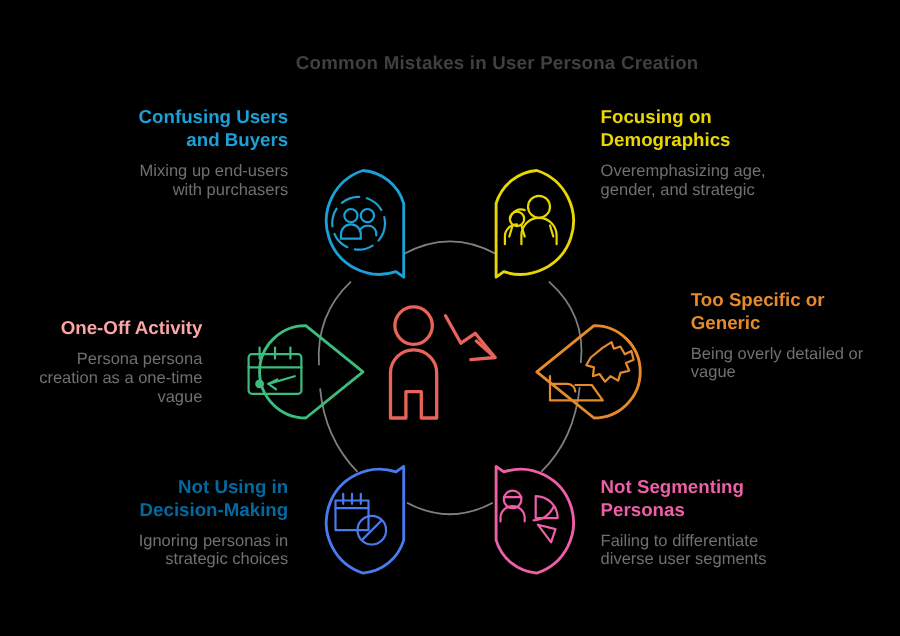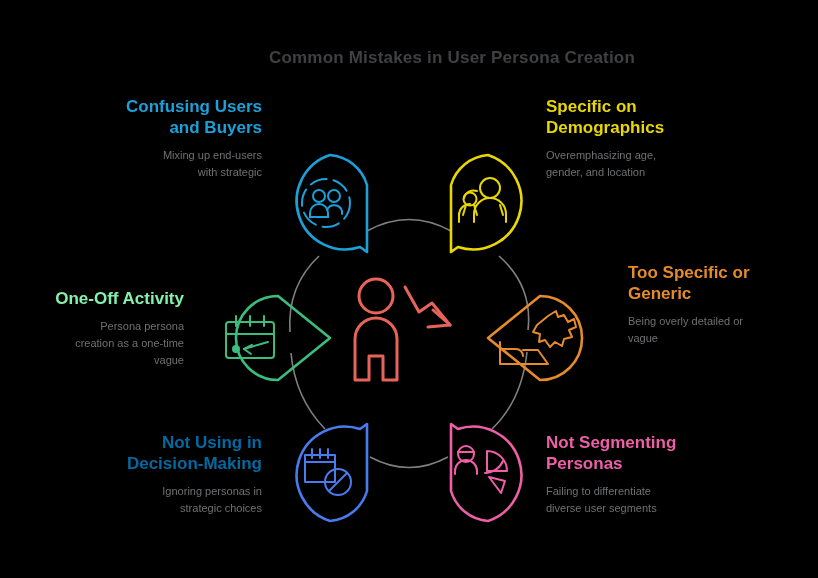--- a/index.html
+++ b/index.html
@@ -22,21 +22,21 @@
   }
 
   svg.diagram{position:absolute;left:0;top:0;width:818px;height:578px;}
 
   .label{position:absolute;}
   .label .head{
     font-size:17px;font-weight:bold;line-height:21px;
     margin:0 0 9px 0;
   }
   .label .desc{
-    font-size:11px;line-height:17px;color:#6f7072;
+    font-size:15px;line-height:17px;color:#6f7072;
   }
   .label.right-align{text-align:right;}
   .label.left-align{text-align:left;}
 
   
   #lbl-confusing{left:90px;top:96px;width:172px;}
   #lbl-focusing{left:546px;top:96px;width:180px;}
   #lbl-toospecific{left:628px;top:262px;width:178px;}
   #lbl-notsegmenting{left:546px;top:432px;width:184px;}
   #lbl-notusing{left:86px;top:432px;width:176px;}
@@ -165,32 +165,32 @@
 
   </svg>
 
   <div class="label right-align" id="lbl-confusing">
     <div class="head" style="color:#1BA0D8">
       <span>Confusing Users</span><br>
       <span>and Buyers</span>
     </div>
     <div class="desc">
       <span>Mixing up end-users</span><br>
-      <span>with strategic</span>
+      <span>with purchasers</span>
     </div>
   </div>
 
   <div class="label left-align" id="lbl-focusing">
     <div class="head" style="color:#E8D700">
-      <span>Specific on</span><br>
+      <span>Focusing on</span><br>
       <span>Demographics</span>
     </div>
     <div class="desc">
       <span>Overemphasizing age,</span><br>
-      <span>gender, and location</span>
+      <span>gender, and strategic</span>
     </div>
   </div>
 
   <div class="label left-align" id="lbl-toospecific">
     <div class="head" style="color:#E58B2B">
       <span>Too Specific or</span><br>
       <span>Generic</span>
     </div>
     <div class="desc">
       <span>Being overly detailed or</span><br>
@@ -214,21 +214,21 @@
       <span>Not Using in</span><br>
       <span>Decision-Making</span>
     </div>
     <div class="desc">
       <span>Ignoring personas in</span><br>
       <span>strategic choices</span>
     </div>
   </div>
 
   <div class="label right-align" id="lbl-oneoff">
-    <div class="head" style="color:#86efac">
+    <div class="head" style="color:#fca5a5">
       <span>One-Off Activity</span>
     </div>
     <div class="desc">
       <span>Persona persona</span><br>
       <span>creation as a one-time</span><br>
       <span>vague</span>
     </div>
   </div>
 
 </div>

